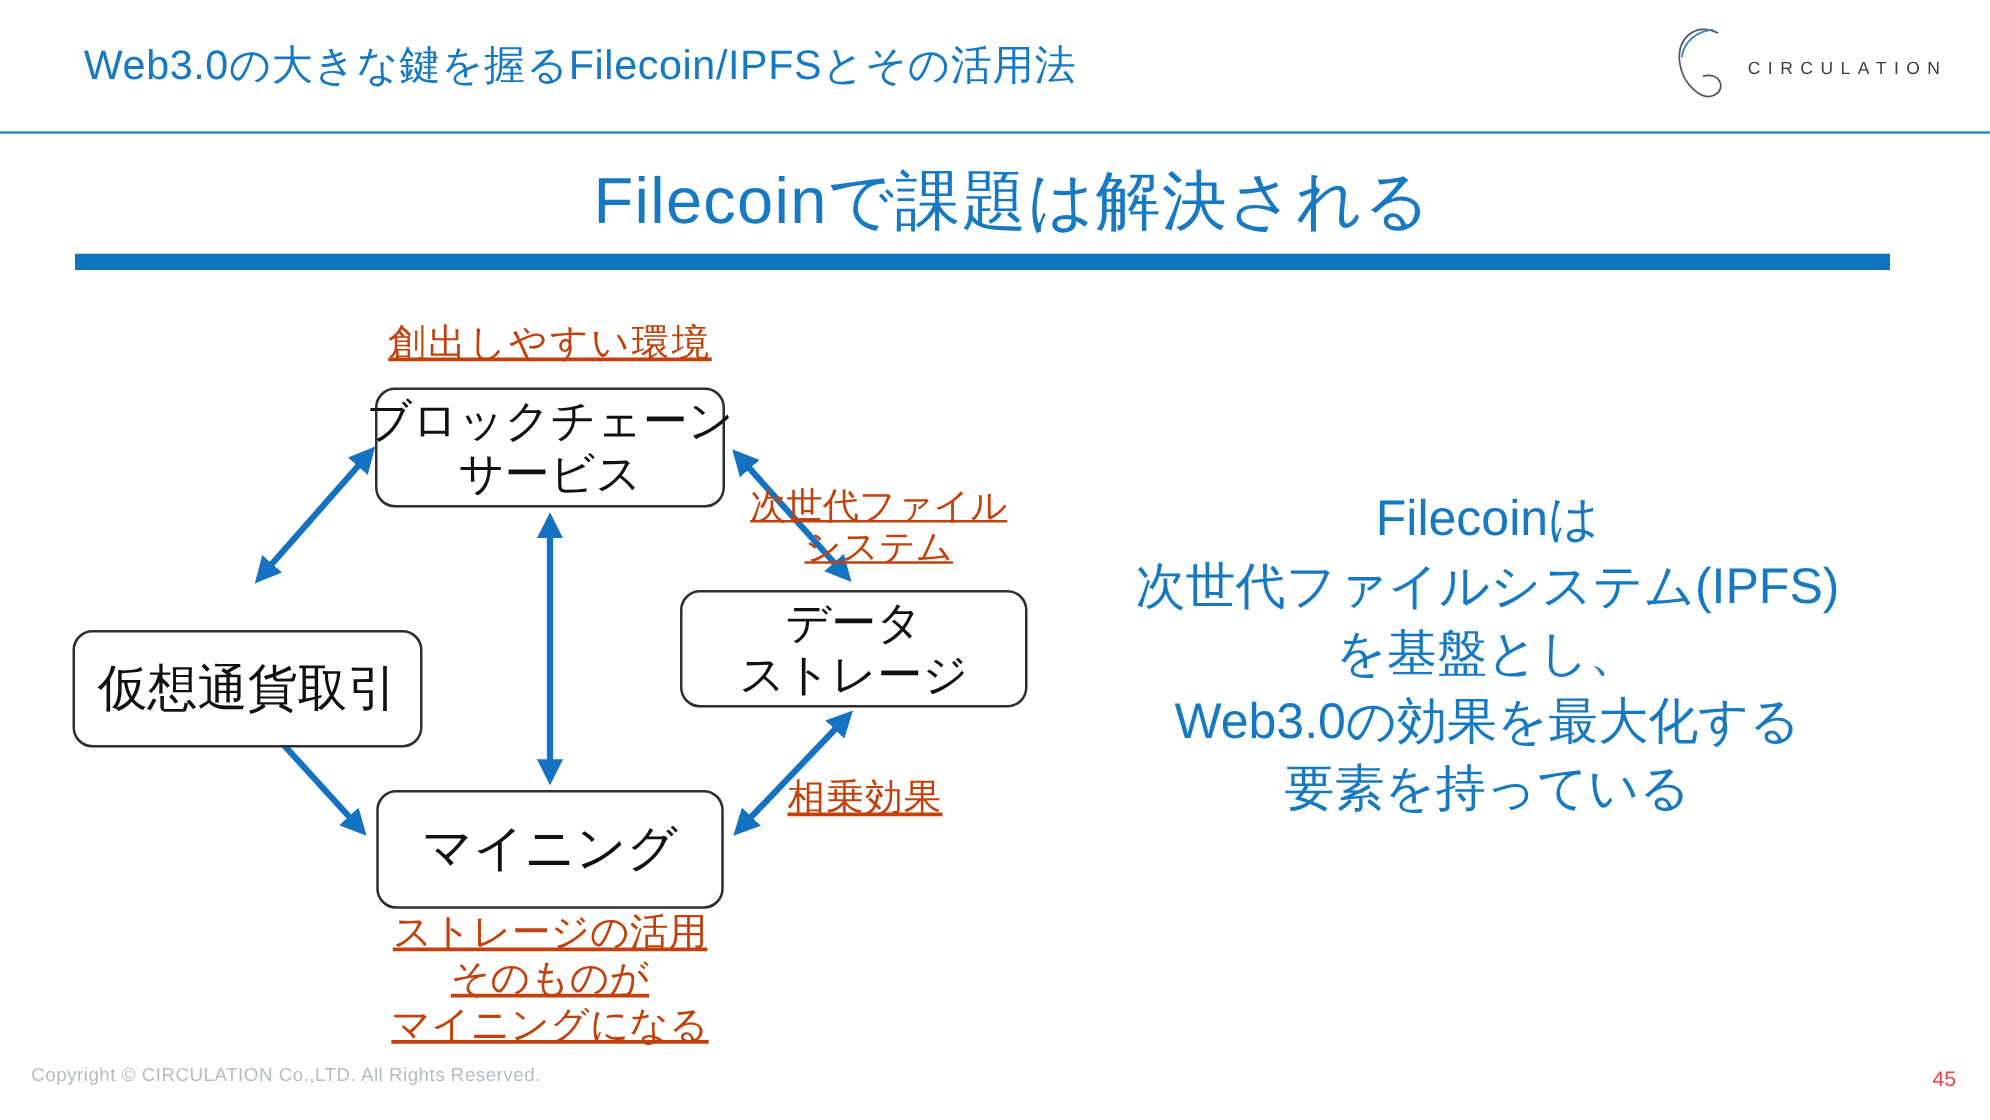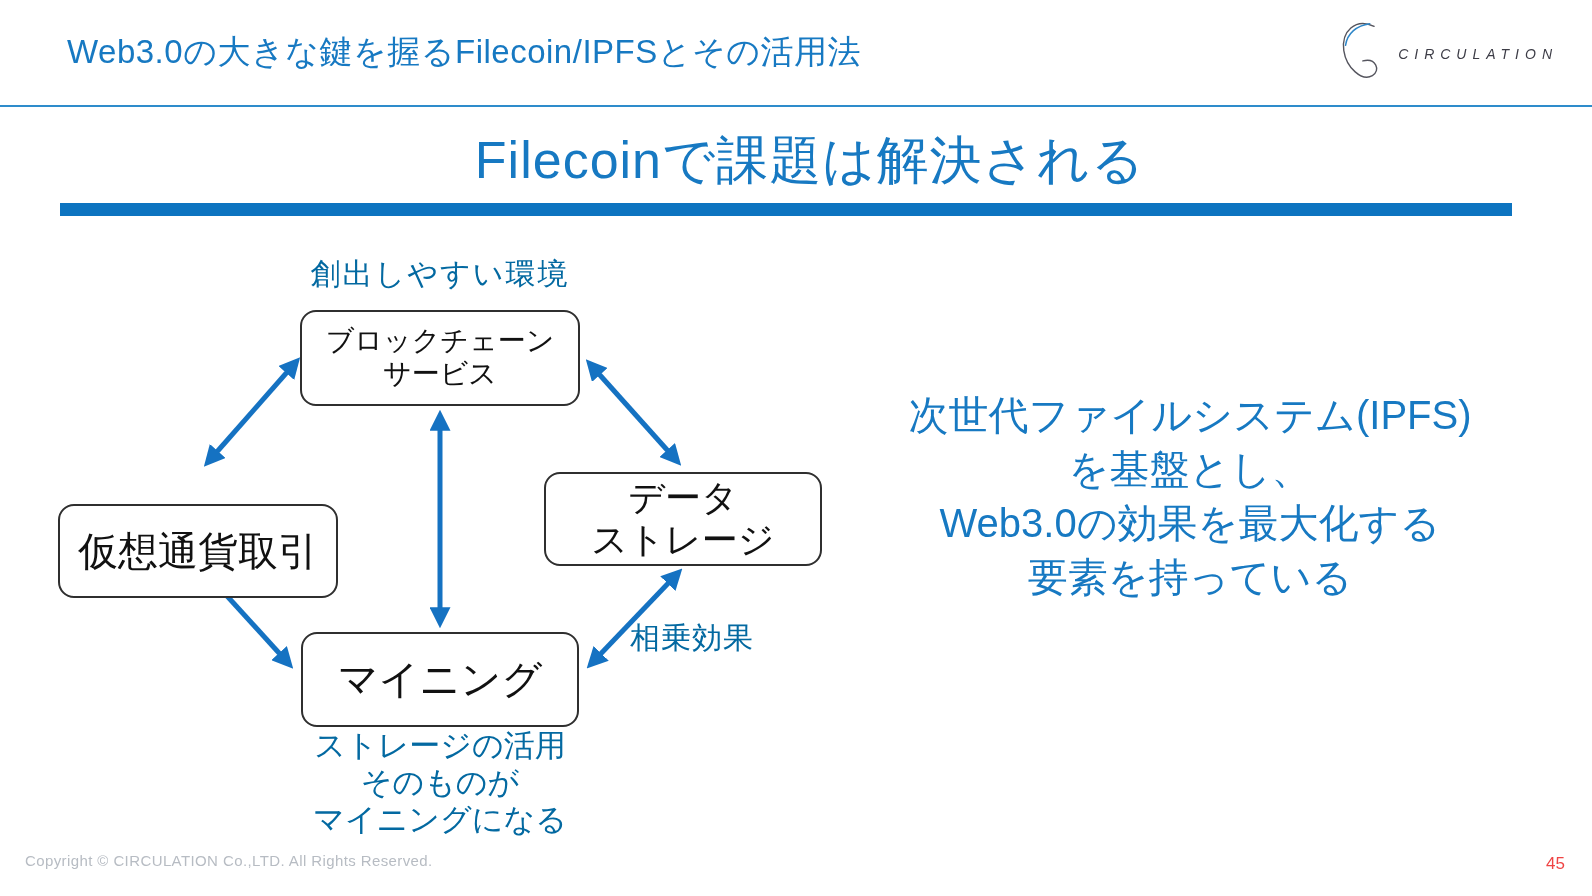--- a/index.html
+++ b/index.html
@@ -32,21 +32,20 @@
     letter-spacing: 0.5px;
     white-space: nowrap;
   }
   .logo {
     position: absolute;
     right: 34px; top: 14px;
     height: 80px;
     display: flex;
     align-items: center;
     gap: 10px;
-    font-style: italic;
   }
   .logo-text {
     font-size: 14px;
     letter-spacing: 6px;
     color: #3c3c46;
     font-weight: 500;
     white-space: nowrap;
   }
 
   
@@ -82,29 +81,30 @@
     border-radius: 16px;
     display: flex;
     flex-direction: column;
     align-items: center;
     justify-content: center;
     color: #111111;
     line-height: 1.17;
     text-align: center;
     white-space: nowrap;
   }
-  .node-top    { left: 300px; top: 310px; width: 280px; height: 96px; font-size: 28px; }
+  .node-top    { left: 300px; top: 310px; width: 280px; height: 96px; font-size: 36px; }
   .node-left   { left:  58px; top: 472px; width: 280px; height: 94px; font-size: 40px; margin-top: 32px; }
   .node-right  { left: 544px; top: 472px; width: 278px; height: 94px; font-size: 36px; }
   .node-bottom { left: 301px; top: 632px; width: 278px; height: 95px; font-size: 40px; }
 
   .annotation {
     position: absolute;
-    color: #0369a1;
-    white-space: nowrap;
+    color: #c2410c;
+    white-space: nowrap;
+    text-decoration: underline;
   }
   .ann-top {
     left: 240px; top: 254px; width: 400px;
     text-align: center; font-size: 30px; letter-spacing: 2px;
   }
   .ann-right-upper {
     left: 593px; top: 389px; width: 220px;
     text-align: center; font-size: 29px; line-height: 1.15;
   }
   .ann-right-lower {
@@ -184,28 +184,33 @@
   </div>
   <div class="node node-right">
     <div>データ</div>
     <div>ストレージ</div>
   </div>
   <div class="node node-bottom">
     <div>マイニング</div>
   </div>
 
   <div class="annotation ann-top">創出しやすい環境</div>
+  <div class="annotation ann-right-upper">
+    <div>次世代ファイル</div>
+    <div>システム</div>
+  </div>
   <div class="annotation ann-right-lower">相乗効果</div>
   <div class="annotation ann-bottom">
     <div>ストレージの活用</div>
     <div>そのものが</div>
     <div>マイニングになる</div>
   </div>
 
   <div class="message">
+    <div>Filecoinは</div>
     <div>次世代ファイルシステム(IPFS)</div>
     <div>を基盤とし、</div>
     <div>Web3.0の効果を最大化する</div>
     <div>要素を持っている</div>
   </div>
 
   <div class="copyright">Copyright © CIRCULATION Co.,LTD. All Rights Reserved.</div>
   <div class="page-number">45</div>
 
 </div>

